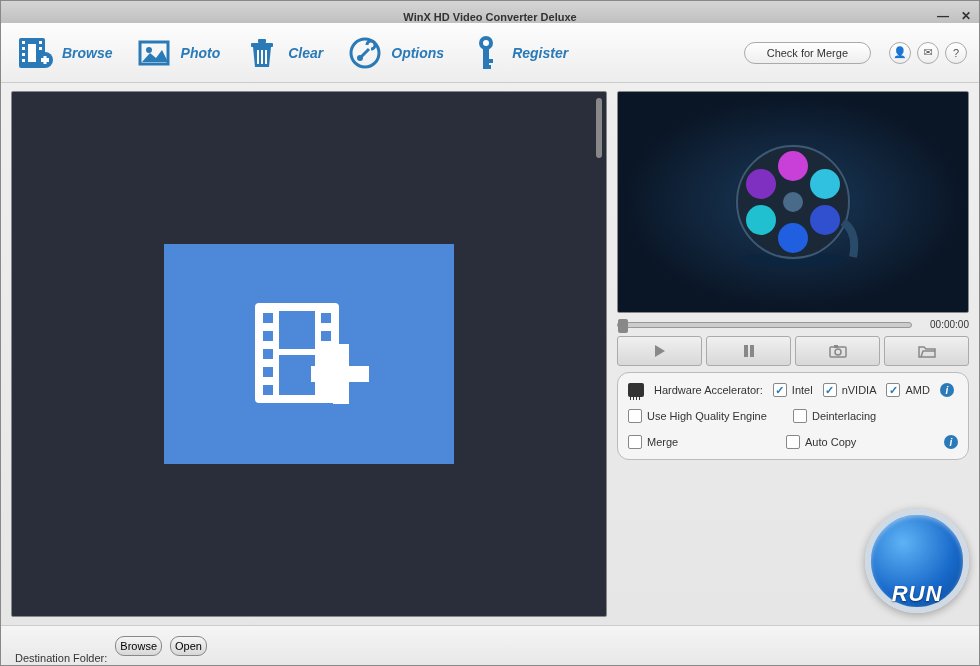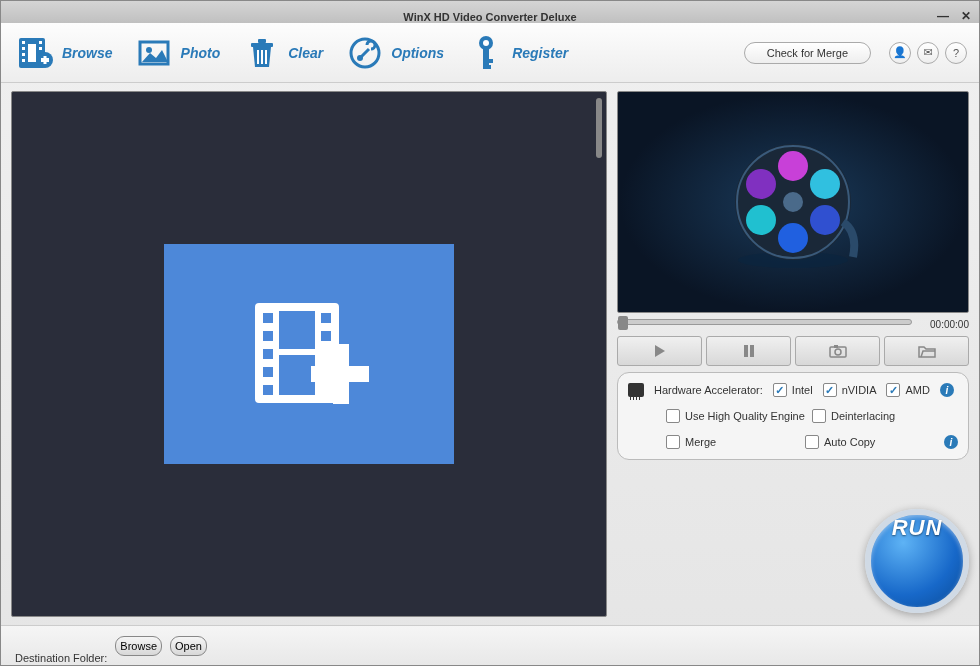--- a/index.html
+++ b/index.html
@@ -16,36 +16,36 @@
 .toolbar-spacer { flex: 1; }
 .update-btn { padding: 4px 22px; border: 1px solid #aaa; border-radius: 12px; background: linear-gradient(to bottom, #fff, #eee); font-size: 11px; color: #333; cursor: pointer; }
 .header-icons { display: flex; gap: 6px; margin-left: 12px; }
 .header-icon { width: 22px; height: 22px; border: 1px solid #aaa; border-radius: 50%; display: flex; align-items: center; justify-content: center; cursor: pointer; background: linear-gradient(to bottom, #fff, #eee); font-size: 11px; color: #555; }
 .content { flex: 1; display: flex; padding: 8px 10px; gap: 10px; }
 .left-panel { flex: 1; background: #2a2d3a; border: 1px solid #888; border-radius: 2px; position: relative; display: flex; align-items: center; justify-content: center; }
 .dropzone { width: 290px; height: 220px; background: #4d88d9; display: flex; align-items: center; justify-content: center; cursor: pointer; }
 .left-scrollbar { position: absolute; right: 4px; top: 6px; width: 6px; height: 60px; background: #888; border-radius: 3px; }
 .right-panel { width: 352px; display: flex; flex-direction: column; gap: 6px; }
 .preview { height: 222px; background: radial-gradient(ellipse at center, #1a3a5a 0%, #0a1525 70%); border: 1px solid #888; border-radius: 2px; display: flex; align-items: center; justify-content: center; }
-.timeline { display: flex; align-items: flex-start; gap: 18px; }
+.timeline { display: flex; align-items: center; gap: 18px; }
 .timeline-track { flex: 1; height: 6px; background: #ccc; border: 1px solid #999; border-radius: 3px; position: relative; }
 .timeline-handle { position: absolute; left: 0; top: -4px; width: 10px; height: 14px; background: #888; border-radius: 2px; }
 .timecode { font-size: 10px; color: #333; }
 .controls { display: flex; gap: 4px; height: 30px; }
 .ctrl-btn { flex: 1; background: linear-gradient(to bottom, #f0f0f0, #d8d8d8); border: 1px solid #aaa; border-radius: 3px; display: flex; align-items: center; justify-content: center; cursor: pointer; color: #777; }
 .options-panel { border: 1px solid #bbb; border-radius: 12px; background: #f5f5f5; padding: 10px; display: flex; flex-direction: column; gap: 12px; }
 .opt-row { display: flex; align-items: center; gap: 10px; font-size: 11px; color: #333; }
-.opt-row.two-col { display: grid; grid-template-columns: 1fr 1fr auto; align-items: center; gap: 0; margin-left: 38px; }
+.opt-row.two-col { display: grid; grid-template-columns: 1fr 1fr auto; align-items: center; gap: 0; }
 .chk { width: 14px; height: 14px; border: 1px solid #888; border-radius: 2px; background: #fff; display: inline-flex; align-items: center; justify-content: center; cursor: pointer; }
 .chk.checked { background: #fff; }
 .chk.checked::after { content: "✓"; color: #2a7ab8; font-size: 11px; font-weight: bold; }
 .chk-label { display: flex; align-items: center; gap: 5px; cursor: pointer; }
 .info-icon { width: 14px; height: 14px; border-radius: 50%; background: #2a7ab8; color: #fff; font-size: 10px; font-weight: bold; display: inline-flex; align-items: center; justify-content: center; cursor: pointer; font-style: italic; }
 .run-area { flex: 1; display: flex; align-items: flex-end; justify-content: flex-end; padding-bottom: 4px; }
-.run-btn { width: 104px; height: 104px; border-radius: 50%; background: radial-gradient(circle at 35% 30%, #5eb3f5, #1768c9 60%, #0a4a95); border: 6px solid #d0dae5; display: flex; align-items: flex-start; justify-content: center; cursor: pointer; box-shadow: 0 2px 8px rgba(0,0,0,0.3), inset 0 2px 4px rgba(255,255,255,0.4); }
+.run-btn { width: 104px; height: 104px; border-radius: 50%; background: radial-gradient(circle at 35% 30%, #5eb3f5, #1768c9 60%, #0a4a95); border: 6px solid #d0dae5; display: flex; align-items: flex-end; justify-content: center; cursor: pointer; box-shadow: 0 2px 8px rgba(0,0,0,0.3), inset 0 2px 4px rgba(255,255,255,0.4); }
 .run-btn span { color: #fff; font-size: 22px; font-weight: bold; font-style: italic; text-shadow: 0 1px 2px rgba(0,0,0,0.5); letter-spacing: 1px; }
 .footer { height: 40px; display: flex; align-items: center; padding: 0 14px; gap: 8px; border-top: 1px solid #ccc; background: linear-gradient(to bottom, #f5f5f5, #e8e8e8); }
 .footer-label { font-size: 11px; color: #333; margin-top: 24px; }
 .footer-input { flex: 0 0 320px; height: 22px; border: 1px solid #999; background: #fff; font-size: 11px; padding: 0 6px; }
 .footer-btn { padding: 3px 4px; border: 1px solid #888; background: linear-gradient(to bottom, #f5f5f5, #d8d8d8); font-size: 11px; cursor: pointer; border-radius: 9px; }
 .hw-icon { width: 16px; height: 14px; background: #333; border-radius: 2px; position: relative; }
 .hw-icon::after { content: ""; position: absolute; bottom: -3px; left: 2px; right: 2px; height: 3px; background: repeating-linear-gradient(90deg, #333 0 1px, transparent 1px 3px); }
 </style>
 </head>
 <body>

